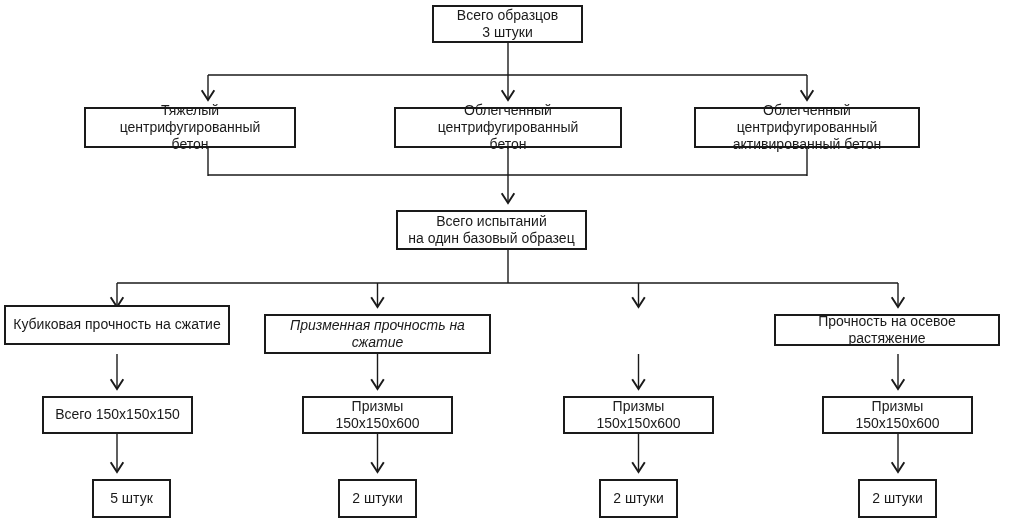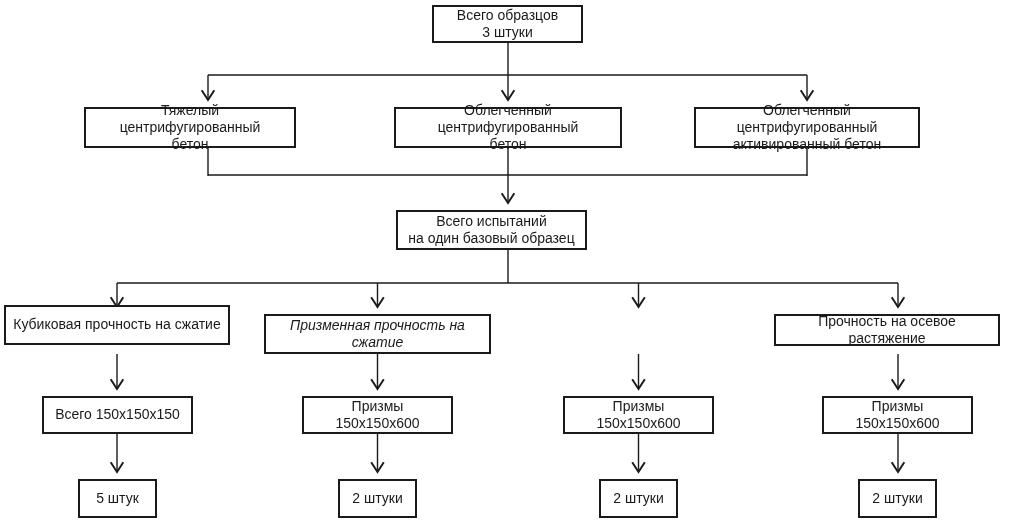--- a/index.html
+++ b/index.html
@@ -105,18 +105,18 @@
 
   <div class="box" style="left:4px; top:305px; width:226px; height:40px;">Кубиковая прочность на сжатие</div>
   <div class="box" style="left:264px; top:314px; width:227px; height:40px;font-style:italic;">Призменная прочность на сжатие</div>
   <div class="box" style="left:766px; top:314px; width:226px; height:32px;margin-left:8px;">Прочность на осевое растяжение</div>
 
   <div class="box" style="left:42px; top:396px; width:151px; height:38px;">Всего 150x150x150</div>
   <div class="box" style="left:302px; top:396px; width:151px; height:38px;">Призмы 150x150x600</div>
   <div class="box" style="left:563px; top:396px; width:151px; height:38px;">Призмы 150x150x600</div>
   <div class="box" style="left:822px; top:396px; width:151px; height:38px;">Призмы 150x150x600</div>
 
-  <div class="box" style="left:78px; top:479px; width:79px; height:39px;">5 штук</div>
+  <div class="box" style="left:92px; top:479px; width:79px; height:39px;">5 штук</div>
   <div class="box" style="left:338px; top:479px; width:79px; height:39px;">2 штуки</div>
   <div class="box" style="left:599px; top:479px; width:79px; height:39px;">2 штуки</div>
   <div class="box" style="left:858px; top:479px; width:79px; height:39px;">2 штуки</div>
 
 </div>
 
 </body></html>

